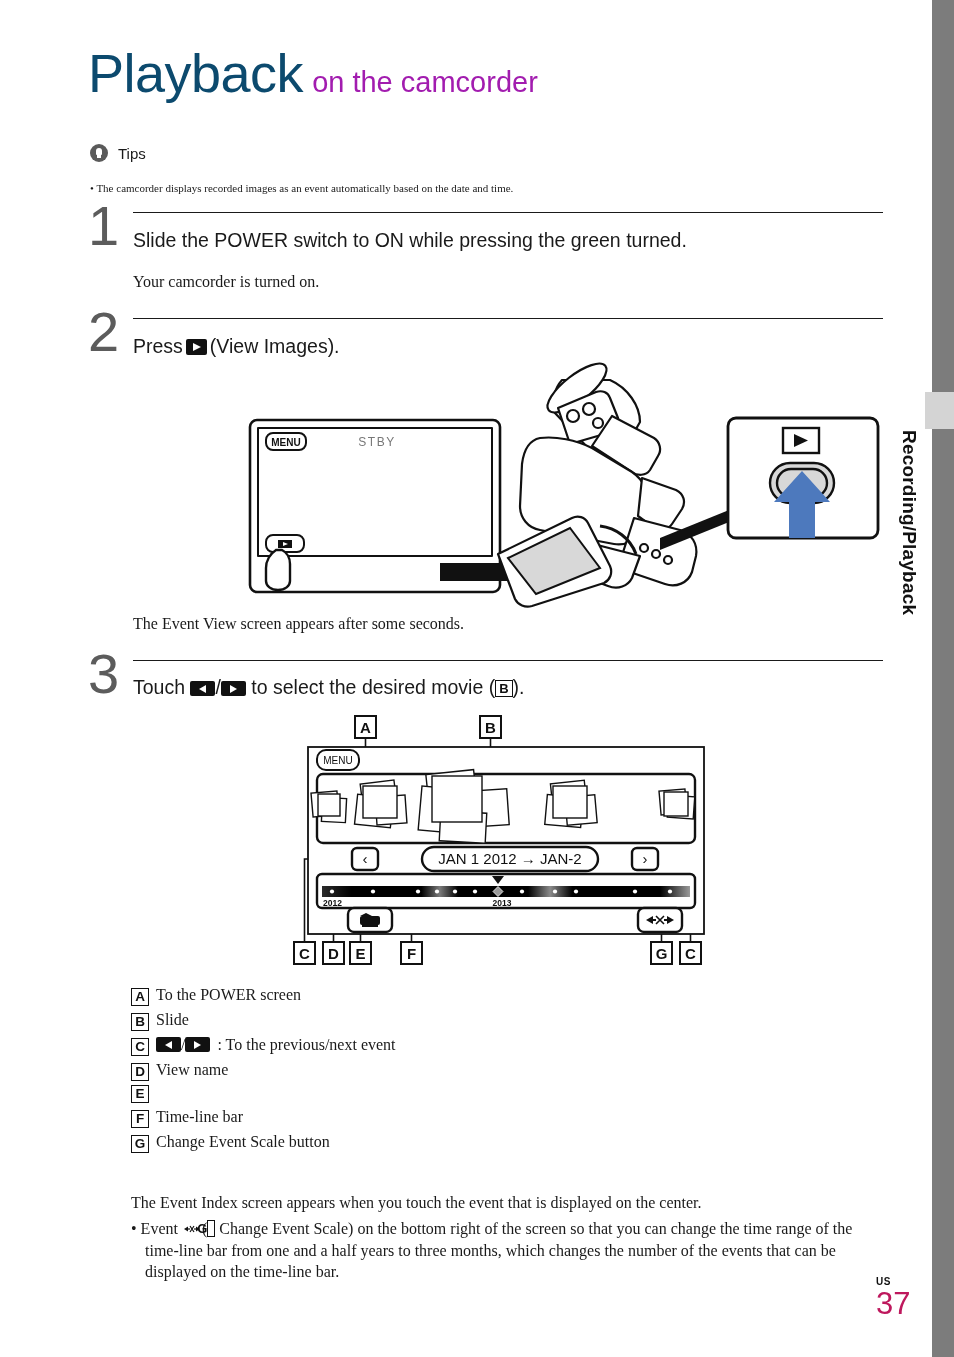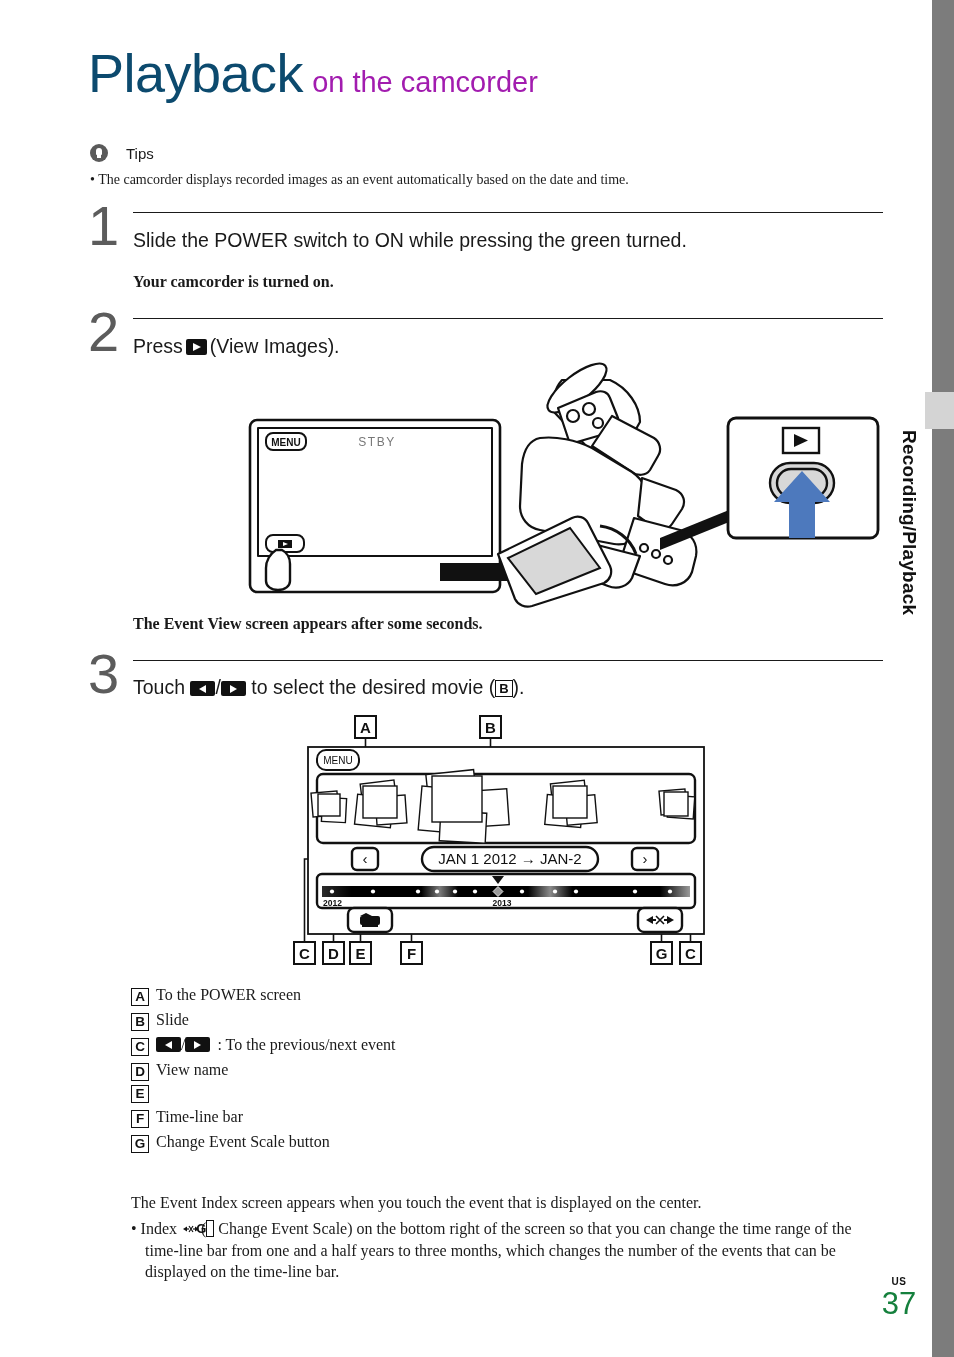--- a/index.html
+++ b/index.html
@@ -37,36 +37,35 @@
     letter-spacing: 0.2px;
     color: #111;
     white-space: nowrap;
   }
 
   
   .page-num-wrap {
     position: absolute;
     left: 876px; top: 1276px;
     width: 46px;
-    text-align: center;
   }
   .page-num-country {
     font-family: "Liberation Sans", sans-serif;
     font-size: 10px;
     font-weight: bold;
     letter-spacing: 0.5px;
     line-height: 11px;
     color: #111;
   }
   .page-num {
     font-family: "Liberation Sans", sans-serif;
     font-size: 31px;
     font-weight: normal;
     line-height: 34px;
-    color: #15803d;
+    color: #be185d;
   }
 
   
   .title-row {
     position: absolute;
     left: 88px; top: 42px;
     white-space: nowrap;
   }
   .title-main {
     font-family: "Liberation Sans", sans-serif;
@@ -81,21 +80,21 @@
     font-size: 29px;
     font-weight: 300;
     color: #a21caf;
     margin-left: 9px;
   }
 
   
   .tips-head {
     position: absolute;
     left: 90px; top: 144px;
-    display: flex; align-items: center; gap: 18px;
+    display: flex; align-items: center; gap: 10px;
   }
   .tips-icon {
     width: 18px; height: 18px; border-radius: 50%;
     background: #5a5a5a;
     display: inline-block; position: relative;
   }
   .tips-icon::before {
     content: "";
     position: absolute; left: 6px; top: 4px;
     width: 6px; height: 7px; border-radius: 3px 3px 1px 1px;
@@ -107,23 +106,23 @@
     width: 4px; height: 3px;
     background: #ffffff;
   }
   .tips-label {
     font-family: "Liberation Sans", sans-serif;
     font-size: 15px;
     color: #1a1a1a;
   }
   .tips-bullet {
     position: absolute;
-    left: 90px; top: 170px;
+    left: 90px; top: 178px;
     width: 790px;
-    font-size: 14px;
+    font-size: 11px;
     line-height: 20px;
   }
 
   
   .step {
     position: absolute;
     left: 88px;
     width: 795px;
   }
   .step-rule {
@@ -147,21 +146,20 @@
     font-family: "Liberation Sans", sans-serif;
     font-size: 19.5px;
     color: #1a1a1a;
     white-space: nowrap;
   }
   .step-desc {
     position: absolute;
     left: 45px;
     font-size: 16px;
     line-height: 20px;
-    font-weight: bold;
   }
 
   
   .ico-play {
     display: inline-block;
     width: 21px; height: 16px;
     background: #111;
     border-radius: 2px;
     position: relative;
     vertical-align: -2px;
@@ -582,21 +580,21 @@
     <span>Time-line bar</span>
   </div>
   <div class="legend-row">
     <span class="legend-box">G</span>
     <span>Change Event Scale button</span>
   </div>
 </div>
 
 <div class="closing">The Event Index screen appears when you touch the event that is displayed on the center.</div>
 <div class="closing-bullet">
-  <span>• Index</span>
+  <span>• Event</span>
   <span class="ico-scale-inline">
     <svg width="20" height="12" viewBox="0 0 20 12">
       <g stroke="#111" stroke-width="1.2" fill="none">
         <path d="M8 6 L5 6"></path>
           <path d="M12 6 L15 6"></path>
         <path d="M8 3 L12 9 M12 3 L8 9"></path>
       </g>
       <polygon points="2,6 6,3.5 6,8.5" fill="#111"></polygon>
       <polygon points="18,6 14,3.5 14,8.5" fill="#111"></polygon>
     </svg>

